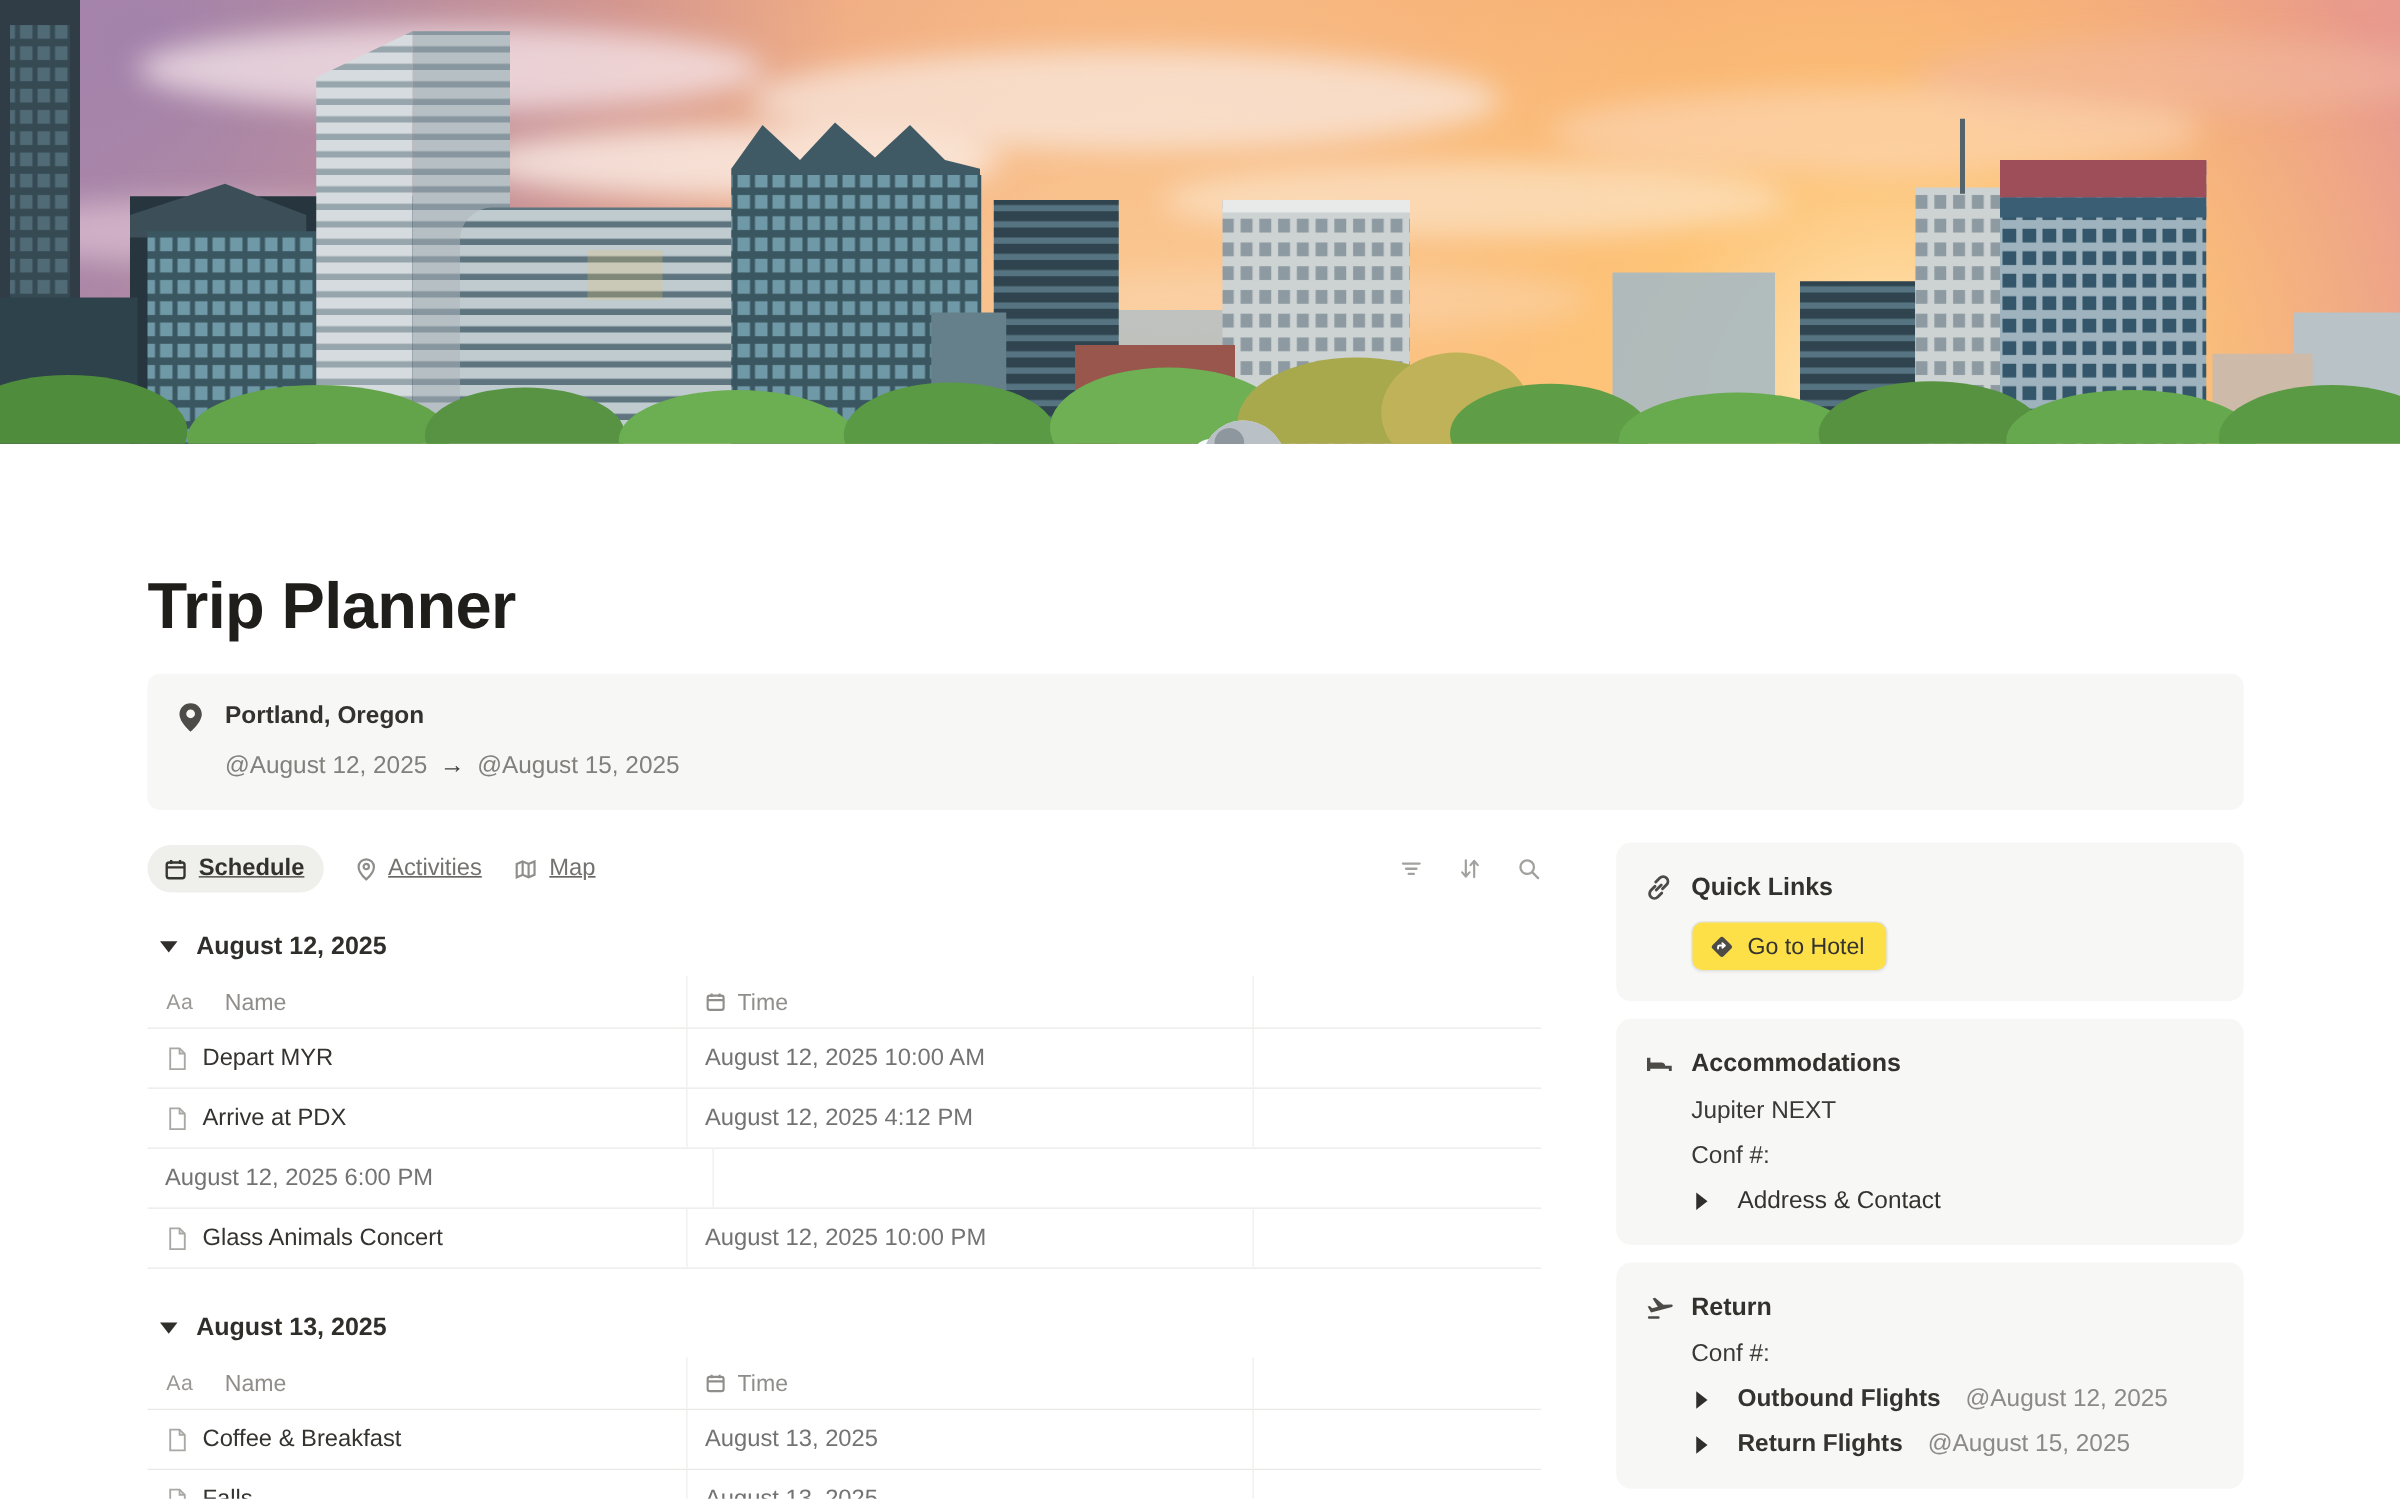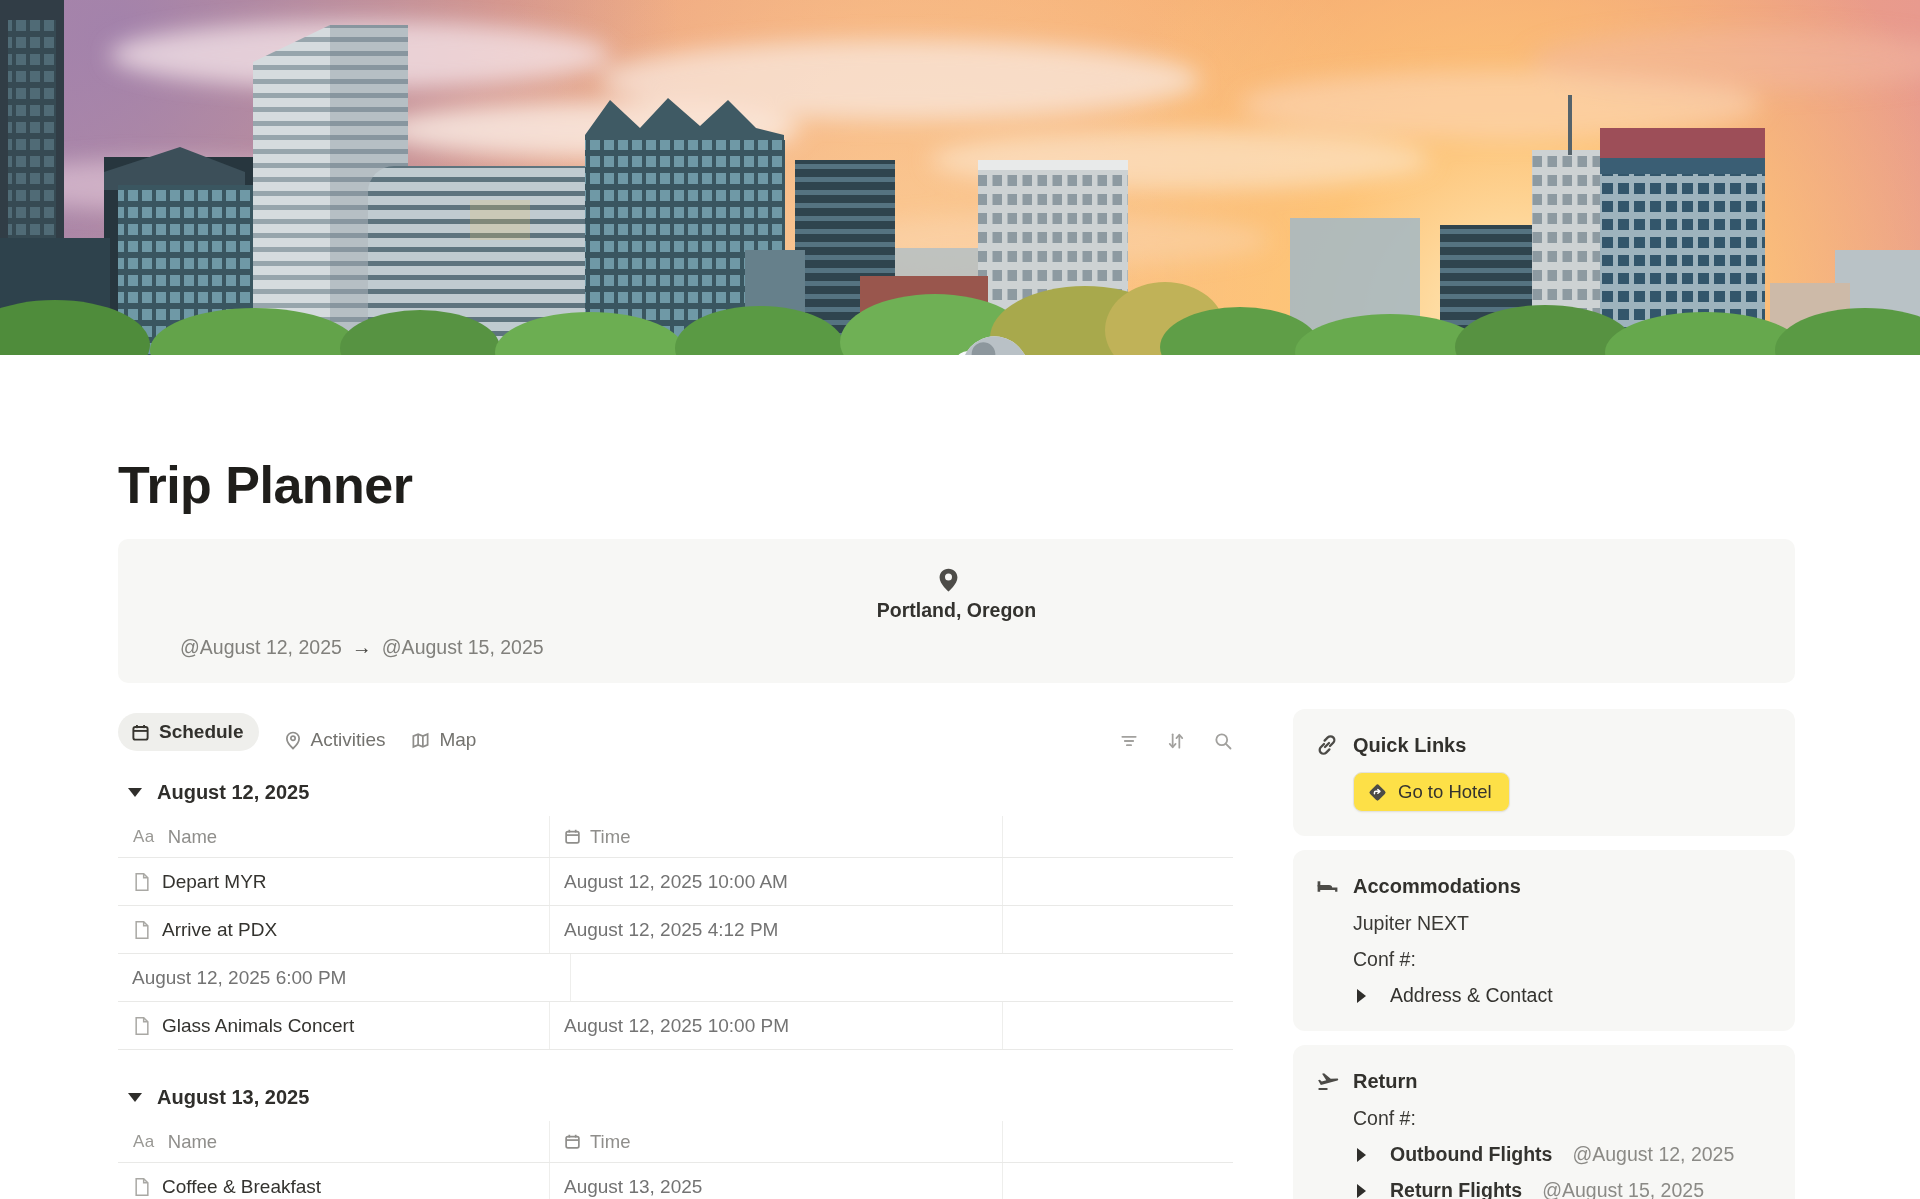--- a/index.html
+++ b/index.html
@@ -12,50 +12,50 @@
 
   
   .page-icon { position:absolute; left:100px; top:282px; width:150px; height:150px; z-index:5; }
 
   
   .content { position:relative; padding:0 125px 0 118px; }
   .page-title { margin-top:100px; font-size:52px; font-weight:700; letter-spacing:-0.5px; color:#1f1e1b; }
 
   
   .callout { margin-top:24px; background:#f7f7f5; border-radius:10px; padding:22px 24px 24px 24px; }
-  .callout-row1 { display:flex; align-items:center;flex-direction:column; }
+  .callout-row1 { display:flex; align-items:flex-start; }
   .callout-icon-col { width:38px; flex:0 0 38px; display:flex; align-items:center; }
   .callout-loc { font-size:19.5px; font-weight:700; color:#33322e; }
   .callout-row2 { margin-top:14px; margin-left:38px; font-size:19.5px; color:#81807c; display:flex; align-items:center; gap:10px; }
   .callout-row2 .arrow { color:#41403c; font-size:20px; }
 
   
   .body-grid { display:flex; margin-top:26px; align-items:flex-start; }
   .main-col { width:1115px; flex:0 0 1115px; }
   .side-col { flex:1; margin-left:60px; }
 
   
-  .tabs-row { display:flex; align-items:flex-end; height:42px; }
+  .tabs-row { display:flex; align-items:center; height:42px;text-decoration:underline; }
   .tab { display:flex; align-items:center; gap:9px; cursor:pointer; }
   .tab.active { background:#efefec; border-radius:100px; padding:8px 16px 8px 13px; font-weight:600; font-size:19px; color:#32312d; }
   .tab.plain { margin-left:26px; font-size:19px; color:#73726e; }
   .tab.plain .ticon { color:#8f8e8b; }
   .tab.active .ticon { color:#37352f; }
   .toolbar { margin-left:auto; display:flex; align-items:center; gap:27px; color:#a2a19e; }
   .toolbar .tbicon { cursor:pointer; display:flex; }
 
   
   .group { margin-top:26px; }
   .group + .group { margin-top:32px; }
   .group-header { display:flex; align-items:center; gap:15px; padding:4px 0 12px 10px; cursor:pointer; }
   .tri-down { width:0; height:0; border-left:7px solid transparent; border-right:7px solid transparent; border-top:9px solid #2f2e2b; }
   .group-title { font-size:20px; font-weight:600; color:#2f2e2b; }
 
   .thead { display:flex; height:42px; align-items:center; border-bottom:1px solid #e9e9e7; color:#8f8e8b; font-size:18.5px; }
-  .th-name { width:432px; padding-left:15px; display:flex; align-items:center; gap:13px; height:100%; border-right:1px solid #eeeeec; }
+  .th-name { width:432px; padding-left:15px; display:flex; align-items:center; gap:25px; height:100%; border-right:1px solid #eeeeec; }
   .th-time { width:453px; padding-left:14px; display:flex; align-items:center; gap:9px; height:100%; border-right:1px solid #eeeeec; }
   .th-extra { flex:1; height:100%; }
   .aa { font-size:17px; letter-spacing:0.5px; color:#999894; }
 
   .trow { display:flex; height:48px; align-items:center; border-bottom:1px solid #e9e9e7; cursor:pointer; }
   .cell-name { width:432px; padding-left:15px; display:flex; align-items:center; gap:11px; height:100%; border-right:1px solid #eeeeec; }
   .cell-name .nm { font-size:19px; font-weight:500; color:#34332f; }
   .cell-time { width:453px; padding-left:14px; display:flex; align-items:center; height:100%; border-right:1px solid #eeeeec; font-size:19px; color:#737373; }
   .cell-extra { flex:1; height:100%; }
   .doc-ic { color:#a9a8a4; display:flex; }

